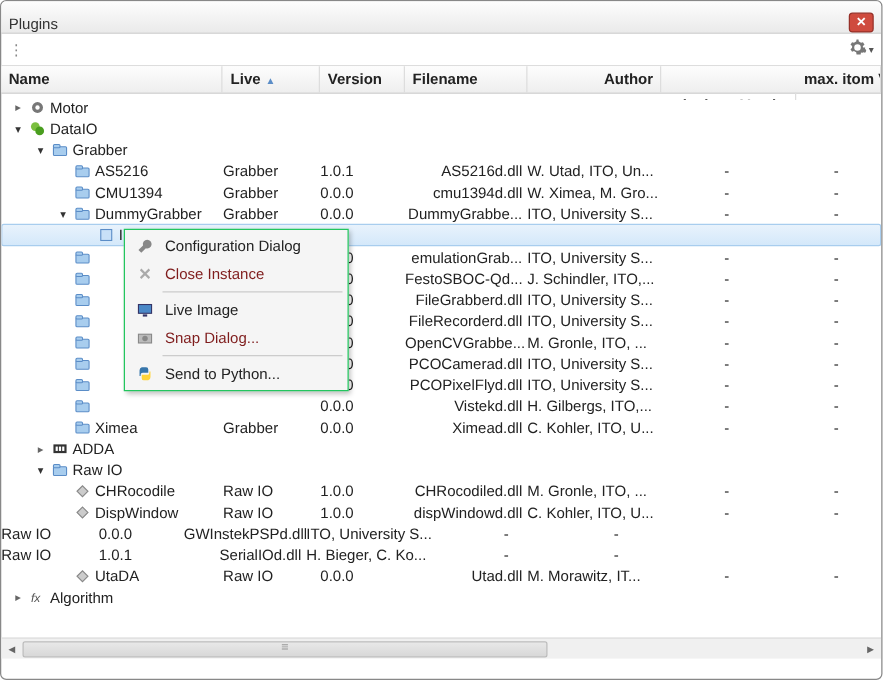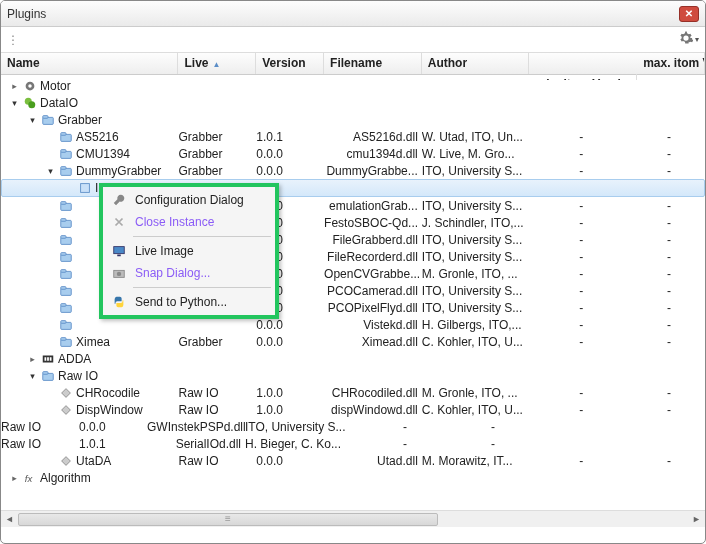--- a/index.html
+++ b/index.html
@@ -1,33 +1,33 @@
 <!DOCTYPE html>
 <html><head>
 <meta charset="utf-8">
 <style>
   * { box-sizing: border-box; margin: 0; padding: 0; }
   body { font-family: "Segoe UI", Tahoma, sans-serif; font-size: 12px; background: #fff; width: 706px; height: 544px; overflow: hidden; border: 1px solid #888; border-radius: 5px; }
-  .titlebar { height: 26px; background: linear-gradient(#fdfdfd,#eaeaea); border-bottom: 1px solid #ccc; display:flex; align-items:center; padding: 0 6px; }
+  .titlebar { height: 26px; background: linear-gradient(#fdfdfd,#eaeaea); border-bottom: 1px solid #ccc; display:flex; align-items:flex-end; padding: 0 6px; }
   .titlebar .title { flex:1; color:#333; font-size:12px; }
   .close-btn { width:20px; height:16px; background:#cf4b3e; border:1px solid #963028; border-radius:3px; display:flex; align-items:center; justify-content:center; color:#fff; font-size:10px; font-weight:bold; cursor:pointer; }
   .toolbar { height:26px; border-bottom:1px solid #ddd; display:flex; align-items:center; padding:0 6px; }
   .tool-dots { color:#888; font-size:12px; width:10px; }
   .tool-spacer { flex:1; }
   .gear { width:20px; height:20px; display:flex; align-items:center; justify-content:center; color:#666; cursor:pointer; }
   .gear svg { width:14px; height:14px; }
   .dropdown-caret { font-size:8px; color:#555; margin-left:2px; }
   .header { height:22px; background:linear-gradient(#fdfdfd,#eee); border-bottom:1px solid #ccc; display:flex; font-size:12px; color:#222; }
   .header .col { padding:3px 6px; border-right:1px solid #ddd; white-space:nowrap; overflow:hidden;font-weight:bold; }
   .header .sort { color:#5b8dc7; font-size:8px; margin-left:4px; }
   .col-name { width:178px; }
   .col-type { width:78px; }
   .col-ver { width:68px; }
   .col-file { width:98px; }
-  .col-auth { width:108px; }
+  .col-auth { width:108px;text-align:right; }
   .col-min { width:108px; text-align:center;margin-top:21px;}
   .col-max { width:68px; text-align:left;}
   .body { position:relative; height:452px; overflow:hidden; padding-top:2px;}
   .row { height:17px; display:flex; align-items:center; font-size:12px; color:#222; white-space:nowrap; position:relative;}
   .row.selected { background:linear-gradient(#e8f2fc,#d4e8fa); border:1px solid #a8cdee; border-radius:2px; height:18px;}
   .cell { overflow:hidden; padding-right:4px;}
   .cell-name { display:flex; align-items:center; width:178px;}
   .cell-type { width:78px; }
   .cell-ver { width:68px; }
   .cell-file { width:98px;text-align:right; }
@@ -38,23 +38,23 @@
   .expander { width:11px; height:11px; display:inline-flex; align-items:center; justify-content:center; color:#666; font-size:9px; cursor:pointer; margin-right:2px;}
   .expander.empty { visibility:hidden;}
   .ico { width:15px; height:15px; margin-right:3px; display:inline-flex; align-items:center; justify-content:center;}
   .ico svg { width:14px; height:14px; }
   .scrollbar { position:absolute; bottom:0; left:0; right:0; height:17px; background:#f0f0f0; border-top:1px solid #ddd; display:flex; align-items:center;}
   .sb-btn { width:17px; height:15px; display:flex; align-items:center; justify-content:center; color:#666; font-size:9px; cursor:pointer;}
   .sb-track { flex:1; height:15px; position:relative;}
   .sb-thumb { position:absolute; left:0; width:420px; height:13px; top:1px; background:linear-gradient(#e8e8e8,#d8d8d8); border:1px solid #bbb; border-radius:2px;}
   .sb-thumb::after{content:"≡"; position:absolute; left:50%; top:-1px; transform:translateX(-50%); color:#999; font-size:10px;}
   
-  .ctx { position:absolute; left:98px; top:108px; width:180px; background:#f5f5f5; border:4px solid #22c55e; box-shadow:2px 2px 4px rgba(0,0,0,.25); padding:2px; z-index:10;}
+  .ctx { position:absolute; left:98px; top:108px; width:180px; background:#f5f5f5; border:1px solid #22c55e; box-shadow:2px 2px 4px rgba(0,0,0,.25); padding:2px; z-index:10;}
   .ctx-item { height:22px; display:flex; align-items:center; padding:0 8px 0 4px; font-size:12px; color:#222; cursor:pointer;}
-  .ctx-item.disabled { color:#8b5cf6; cursor:default;}
+  .ctx-item.disabled { color:#7f1d1d; cursor:default;}
   .ctx-ico { width:20px; height:16px; display:inline-flex; align-items:center; justify-content:center; margin-right:6px;}
   .ctx-ico svg { width:14px; height:14px;}
   .ctx-sep { height:1px; background:#ccc; margin:3px 2px 3px 28px;}
 </style>
 </head>
 <body>
 
 <div class="titlebar">
   <span class="title">Plugins</span>
   <div class="close-btn">✕</div>
@@ -169,21 +169,21 @@
           <svg viewBox="0 0 16 16">
             <rect x="2" y="5" width="12" height="8" rx="1" fill="#a8cdee" stroke="#5b8dc7"></rect>
             <rect x="2" y="3" width="6" height="3" rx="1" fill="#a8cdee" stroke="#5b8dc7"></rect>
           </svg>
         </span>
         <span>CMU1394</span>
       </div>
       <div class="cell cell-type">Grabber</div>
       <div class="cell cell-ver">0.0.0</div>
       <div class="cell cell-file">cmu1394d.dll</div>
-      <div class="cell cell-auth">W. Live, M. Gro...</div>
+      <div class="cell cell-auth">W. Ximea, M. Gro...</div>
       <div class="cell cell-min">-</div>
       <div class="cell cell-max">-</div>
     </div>
     <div class="row">
       <div class="cell cell-name">
         <span class="indent" style="width: 44px;"></span>
         <span class="expander" style="color: rgb(51, 51, 51);">▾</span>
         <span class="ico">
           <svg viewBox="0 0 16 16">
             <rect x="2" y="5" width="12" height="8" rx="1" fill="#a8cdee" stroke="#5b8dc7"></rect>

